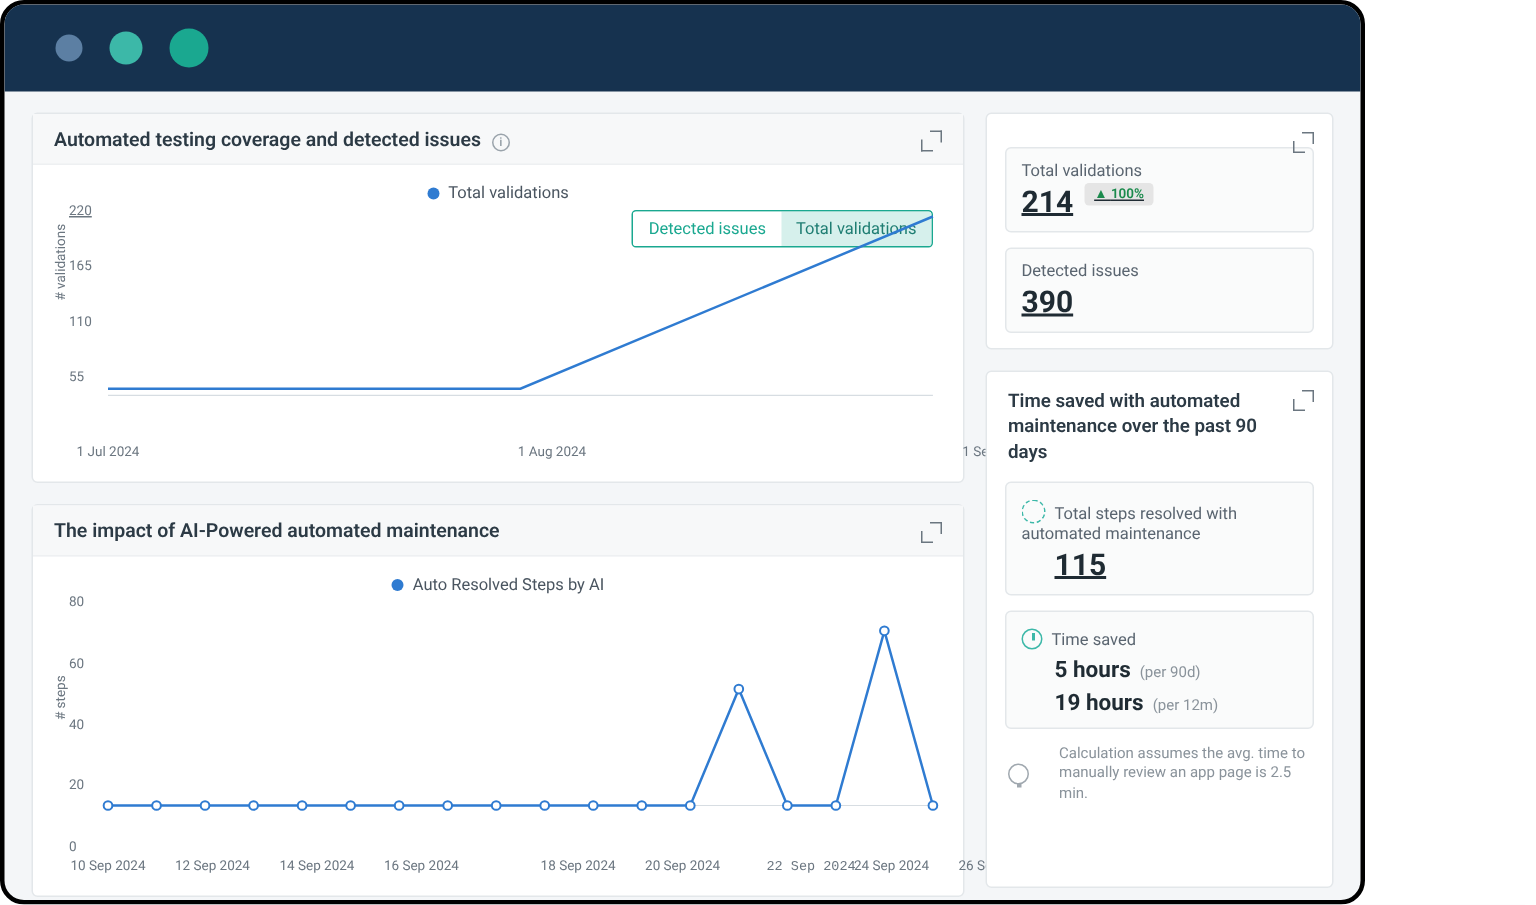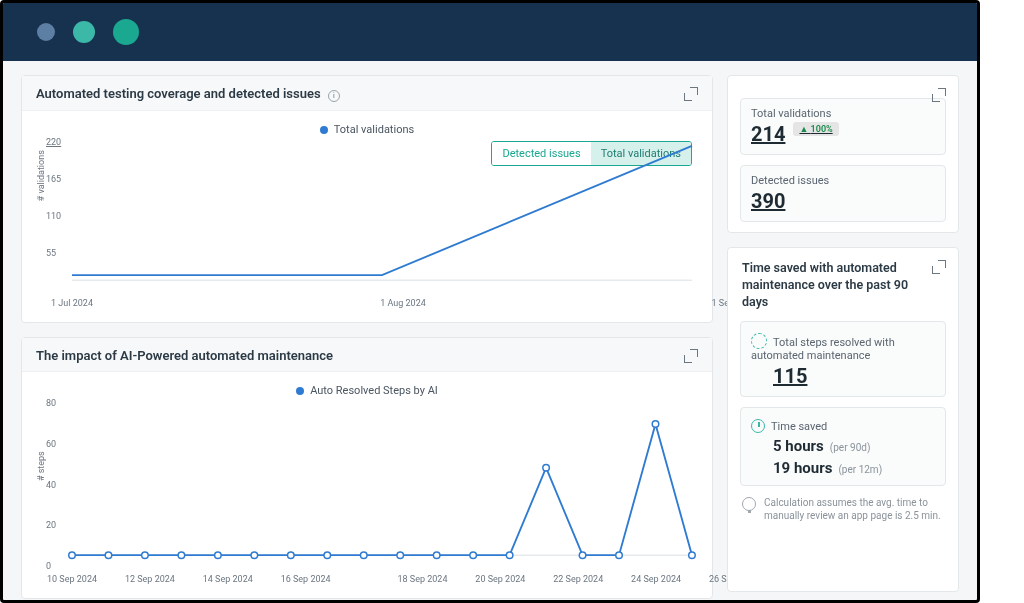--- a/index.html
+++ b/index.html
@@ -1,17 +1,17 @@
 <!DOCTYPE html>
 <html><head>
 <meta charset="utf-8">
 <style>
   * { box-sizing: border-box; margin: 0; padding: 0; }
   html, body { width: 1024px; height: 603px; font-family: -apple-system, "Segoe UI", Roboto, Arial, sans-serif; background: #fff; }
-  .frame { width: 980px; height: 603px; border: 3px solid #000; border-radius: 4px; overflow: hidden; background: #f4f6f8; position: relative; }
+  .frame { width: 910px; height: 603px; border: 3px solid #000; border-radius: 16px; overflow: hidden; background: #f4f6f8; position: relative; }
   .titlebar { height: 58px; background: #16324f; display: flex; align-items: center; padding-left: 34px; gap: 18px; }
   .dot { width: 18px; height: 18px; border-radius: 50%; }
   .dot1 { background: #5c7fa3; }
   .dot2 { width: 22px; height: 22px; background: #3cb8a8; }
   .dot3 { width: 26px; height: 26px; background: #1aa890; }
   .content { display: flex; gap: 14px; padding: 14px 18px; height: calc(603px - 58px); }
   .left { flex: 1; display: flex; flex-direction: column; gap: 14px; }
   .right { width: 232px; display: flex; flex-direction: column; gap: 14px; }
   .card { background: #fff; border: 1px solid #e3e7ea; border-radius: 4px; position: relative; }
   .card-head { display: flex; align-items: center; justify-content: space-between; padding: 10px 14px 8px 14px; background: #f7f8f9; border-bottom: 1px solid #eef0f2; }
@@ -40,21 +40,21 @@
   .r-head .expand { position:absolute; right:12px; top:12px; }
   .metric-box { margin:0 12px 10px 12px; border:1px solid #e3e7ea; border-radius:4px; padding:8px 10px; background:#fafbfb; }
   .metric-label { font-size:11px; color:#5a6570; }
   .metric-val { font-size:20px; font-weight:700; color:#1f2b33; margin-top:2px; display:flex; align-items:flex-start; gap:8px;text-decoration:underline; }
   .badge-up { font-size:9px; font-weight:600; color:#1a8a4c; background:#e5e5e5; padding:2px 6px; border-radius:3px; }
   .metric-icon { display:inline-block; width:16px; height:16px; border:1.5px dashed #3cb8a8; border-radius:50%; margin-right:6px; position:relative; top:3px; }
   .clock-icon { display:inline-block; width:14px; height:14px; border:1.5px solid #3cb8a8; border-radius:50%; margin-right:6px; position:relative; top:3px; }
   .clock-icon::after { content:""; position:absolute; left:6px; top:2px; width:1.5px; height:5px; background:#3cb8a8; }
   .subval { font-size:15px; font-weight:700; color:#1f2b33; display:flex; align-items:baseline; gap:6px; margin-top:4px; }
   .per { font-size:10px; color:#8a939b; font-weight:400; }
-  .footnote { display:flex; gap:8px; padding:0 14px 10px 14px; font-size:10px; color:#8a939b; line-height:1.35; }
+  .footnote { display:flex; gap:20px; padding:0 14px 10px 14px; font-size:10px; color:#8a939b; line-height:1.35;align-items:center; }
   .bulb { width:14px; height:14px; border:1.5px solid #a0a8af; border-radius:50%; position:relative; flex-shrink:0; margin-top:1px; }
   .bulb::after { content:""; position:absolute; left:5px; bottom:-3px; width:3px; height:3px; background:#a0a8af; }
   .axis-line { stroke:#d7dde2; stroke-width:1; }
 </style>
 </head>
 <body>
 
 <div class="frame">
   <div class="titlebar">
     <div class="dot dot1"></div>
@@ -140,21 +140,21 @@
                 <div class="ytick" style="top: 50%; position: absolute; left: -26px;">40</div>
                 <div class="ytick" style="top: 25%; position: absolute; left: -26px;">60</div>
                 <div class="ytick" style="top: 0%; position: absolute; left: -26px;">80</div>
               </div>
           <div class="xtick" style="left: calc(0% + 36px); bottom: 4px; position: absolute; margin-left: 0px;">10 Sep 2024</div>
               <div class="xtick" style="left: calc(11.7647% + 36px); bottom: 4px; position: absolute; margin-left: 0px;">12 Sep 2024</div>
               <div class="xtick" style="left: calc(23.5294% + 36px); bottom: 4px; position: absolute; margin-left: 0px;">14 Sep 2024</div>
               <div class="xtick" style="left: calc(35.2941% + 36px); bottom: 4px; position: absolute; margin-left: 0px;">16 Sep 2024</div>
               <div class="xtick" style="left: calc(52.9412% + 36px); bottom: 4px; position: absolute; margin-left: 0px;">18 Sep 2024</div>
               <div class="xtick" style="left: calc(64.7059% + 36px); bottom: 4px; position: absolute; margin-left: 0px;">20 Sep 2024</div>
-              <div class="xtick" style="left: calc(76.4706% + 36px); bottom: 4px; position: absolute; margin-left: 0px;">22 Sep 2024</div>
+              <div class="xtick" style="left: calc(76.4706% + 36px); bottom: 4px; position: absolute; margin-left: 16px; font-family: Liberation Mono, monospace;">22 Sep 2024</div>
               <div class="xtick" style="left: calc(88.2353% + 36px); bottom: 4px; position: absolute; margin-left: 0px;">24 Sep 2024</div>
               <div class="xtick" style="left: calc(100% + 36px); bottom: 4px; position: absolute; margin-left: 0px;">26 Sep 2024</div>
             </div>
         </div>
       </div>
 
     </div>
 
     <div class="right">
 

